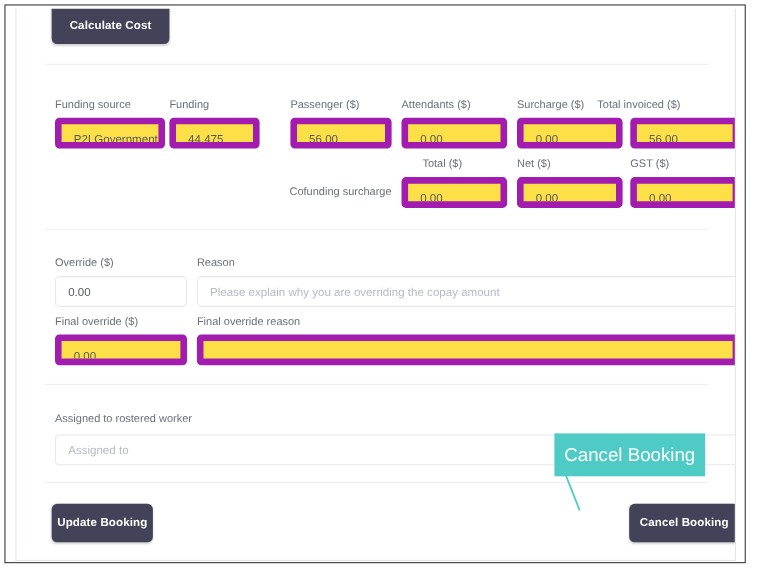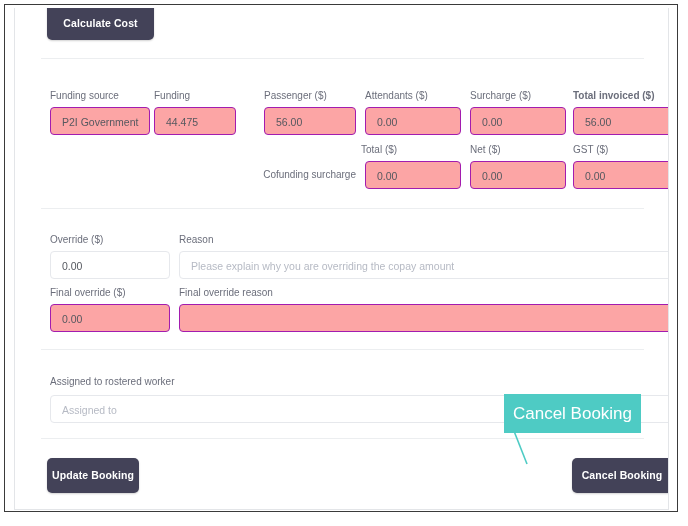--- a/index.html
+++ b/index.html
@@ -96,22 +96,22 @@
     white-space: nowrap;
   }
   .fld-label.right {
     text-align: right;
   }
 
   .fld-box {
     position: absolute;
     height: 28px;
     line-height: 28px;
-    background: #fca5a5;
-    border: 1px solid #a21caf;
+    background: #fde047;
+    border: 6px solid #a21caf;
     border-radius: 4px;
     font-size: 10.5px;
     color: #55585f;
     padding-left: 11px;
     box-sizing: border-box;
     white-space: nowrap;
     overflow: hidden;
   }
 
   .fld-box.white {
@@ -169,26 +169,26 @@
 
     <div class="fld-label" style="left:249px;top:82px;text-align:right;">Passenger ($)</div>
     <div class="fld-box" style="left:249px;top:99px;width:92px;">56.00</div>
 
     <div class="fld-label" style="left:350px;top:82px;">Attendants ($)</div>
     <div class="fld-box" style="left:350px;top:99px;width:96px;">0.00</div>
 
     <div class="fld-label" style="left:455px;top:82px;">Surcharge ($)</div>
     <div class="fld-box" style="left:455px;top:99px;width:96px;">0.00</div>
 
-    <div class="fld-label" style="left:558px;top:82px;font-weight:bold;">Total invoiced ($)</div>
+    <div class="fld-label" style="left:528px;top:82px;">Total invoiced ($)</div>
     <div class="fld-box" style="left:558px;top:99px;width:99px;">56.00</div>
 
     <div class="fld-label right" style="left:200px;top:161px;width:141px;">Cofunding surcharge</div>
 
-    <div class="fld-label" style="left:346px;top:136px;text-align:center;">Total ($)</div>
+    <div class="fld-label" style="left:369px;top:136px;text-align:center;">Total ($)</div>
     <div class="fld-box" style="left:350px;top:153px;width:96px;">0.00</div>
 
     <div class="fld-label" style="left:455px;top:136px;">Net ($)</div>
     <div class="fld-box" style="left:455px;top:153px;width:96px;">0.00</div>
 
     <div class="fld-label" style="left:558px;top:136px;">GST ($)</div>
     <div class="fld-box" style="left:558px;top:153px;width:99px;">0.00</div>
 
     <div class="fld-label" style="left:35px;top:226px;">Override ($)</div>
     <div class="fld-box white" style="left:35px;top:243px;width:120px;">0.00</div>

